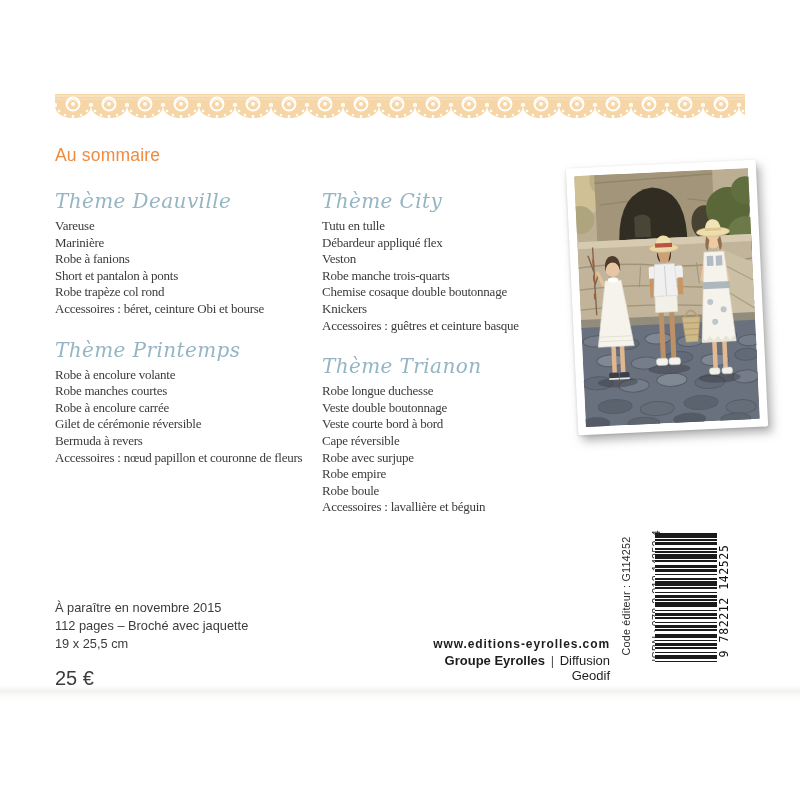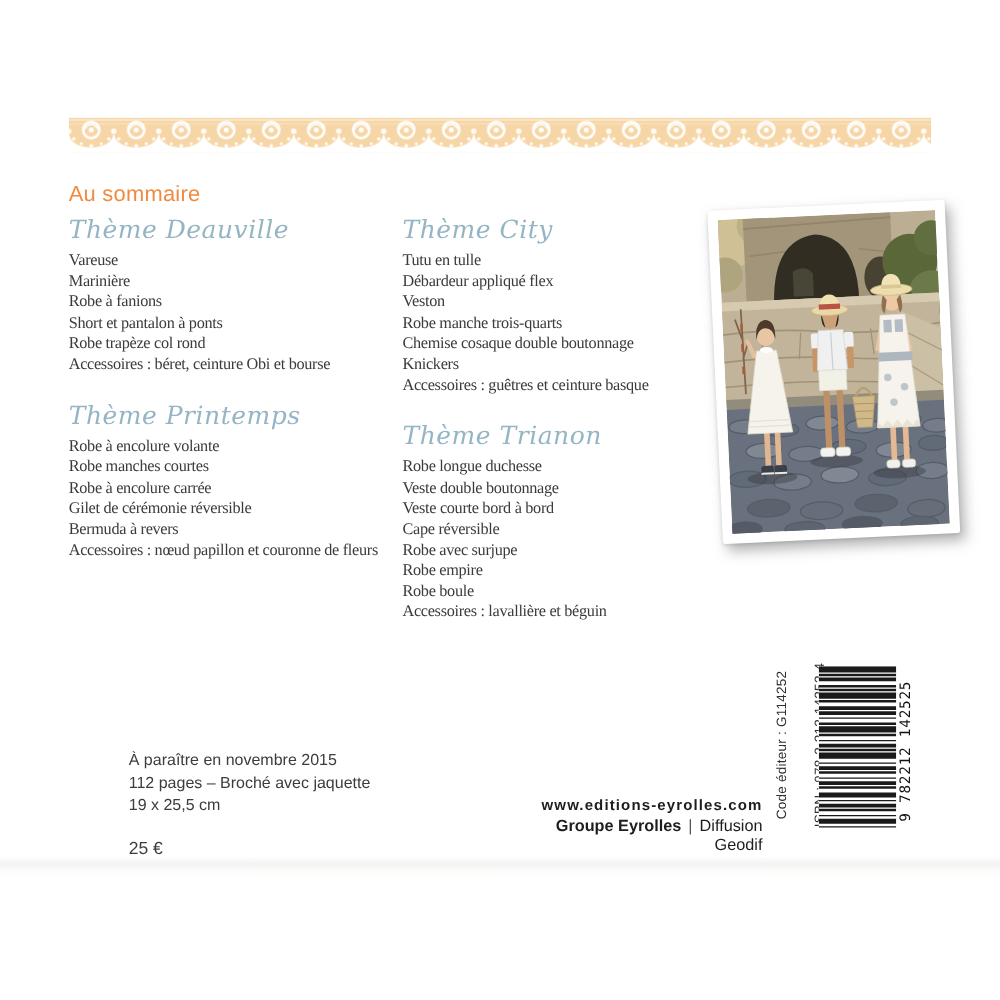--- a/index.html
+++ b/index.html
@@ -10,43 +10,43 @@
     color:#3c3c3c;
   }
   
   .lace{position:absolute;left:55px;top:94px;width:690px;height:28px;}
   
   .page-title{
     position:absolute;left:55px;top:145px;margin:0;
     font-size:17.5px;font-weight:500;color:#ef8b3f;letter-spacing:.2px;
   }
   
-  .col{position:absolute;top:171px;width:252px;}
+  .col{position:absolute;top:189px;width:252px;}
   .col-left{left:55px;}
   .col-right{left:322px;width:248px;}
   .theme-section{margin:0 0 20px 0;}
   .theme-title{
     margin:0 0 5px 0;
     font-family:"DejaVu Serif", serif;font-style:italic;font-weight:normal;
     font-size:20px;color:#95b5c4;letter-spacing:.4px;
   }
   .theme-item{
     font-size:13px;line-height:16.6px;letter-spacing:-0.25px;color:#3b3b3b;font-family:Liberation Serif, serif;
   }
   
   .photo-frame{
     position:absolute;left:572px;top:164px;width:190px;height:267px;
     background:#ffffff;padding:8px;box-sizing:border-box;
     transform:rotate(-2.7deg);border-radius:2px;
     box-shadow:4px 6px 10px rgba(105,105,105,.5), 0 1px 3px rgba(0,0,0,.15);
   }
   .photo-frame svg{display:block;width:100%;height:100%;}
   
-  .details{position:absolute;left:55px;top:599px;font-size:12.8px;line-height:18px;color:#3c3c3c;margin-left:48px;}
-  .price{margin-top:16px;font-size:14px;}
+  .details{position:absolute;left:55px;top:599px;font-size:12.8px;line-height:18px;color:#3c3c3c;}
+  .price{margin-top:16px;font-size:20px;}
   
   .publisher{position:absolute;left:408px;top:637px;width:202px;text-align:right;color:#1d1d1d;}
   .publisher .site{font-weight:bold;font-size:12px;letter-spacing:.9px;}
   .publisher .group-line{font-size:13px;margin-top:2px;}
   .publisher .b{font-weight:bold;}
   .publisher .sep{color:#555;padding:0 2px;}
   
   .vert{
     position:absolute;white-space:nowrap;text-align:center;
     transform:rotate(-90deg);font-size:10.8px;color:#2e2e2e;letter-spacing:.2px;

